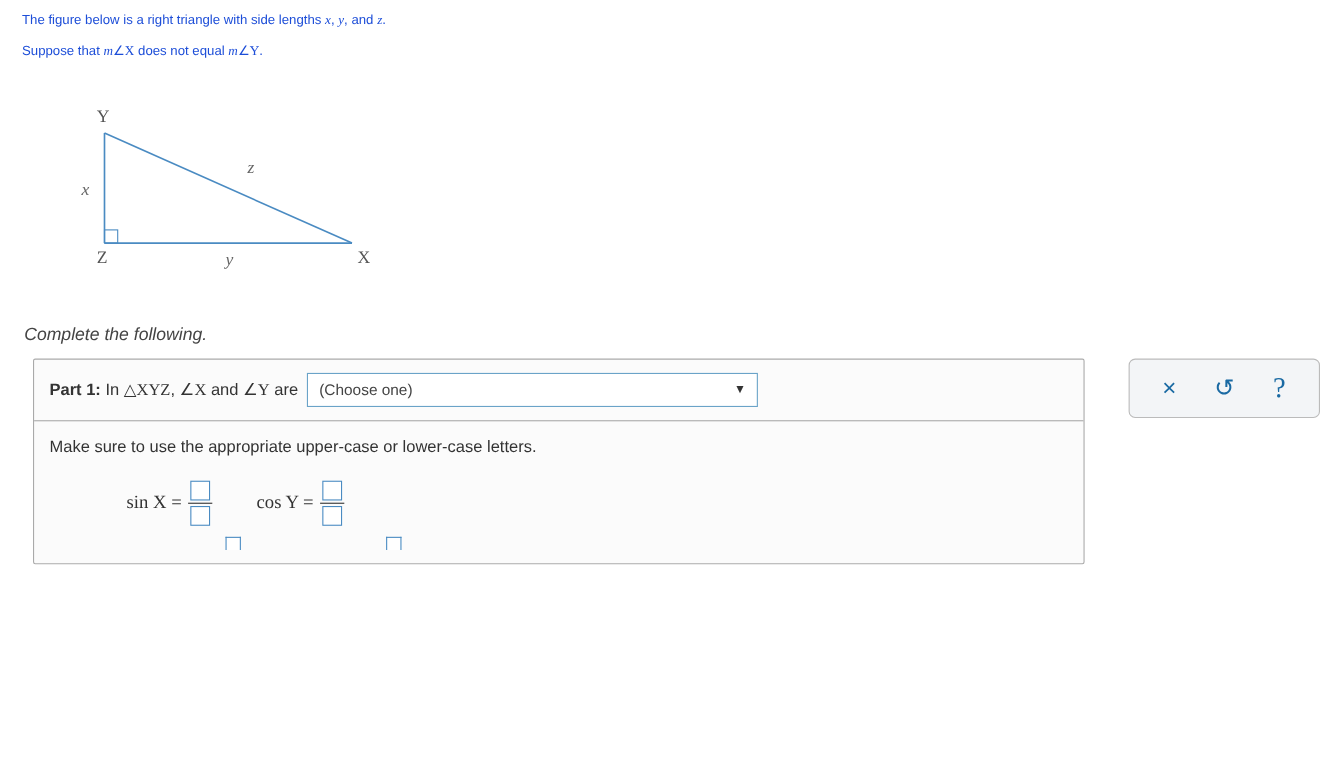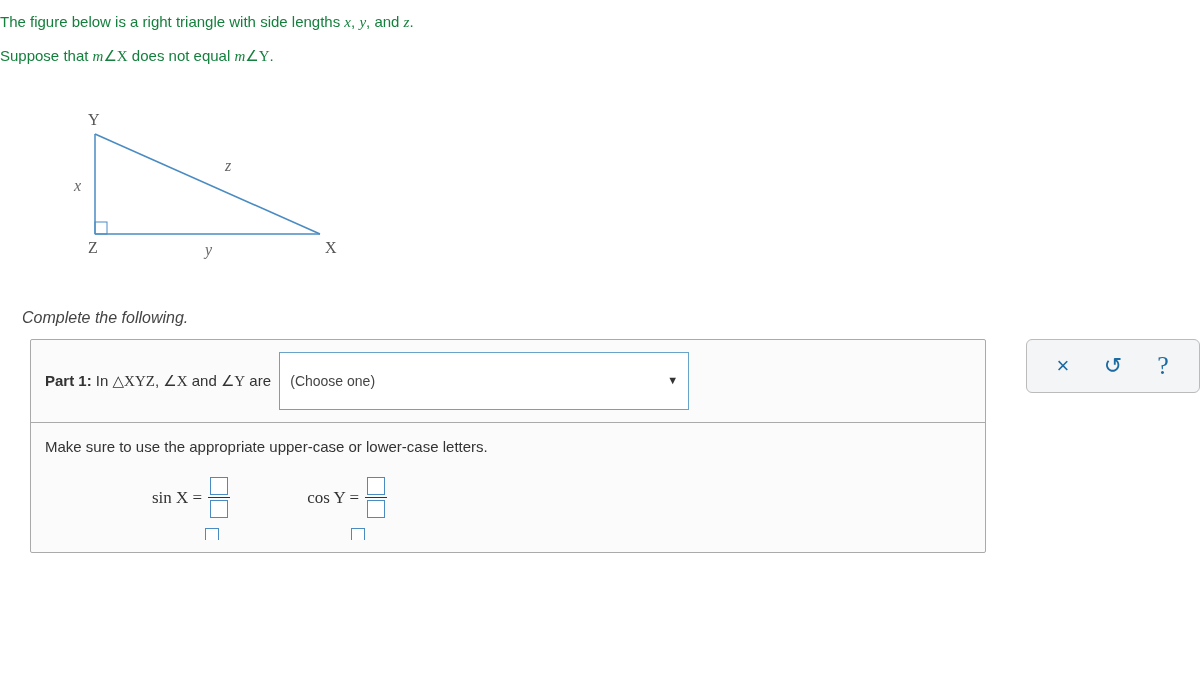--- a/index.html
+++ b/index.html
@@ -9,23 +9,23 @@
   }
   body {
     font-family: Arial, sans-serif;
     background: #fff;
     width: 1200px;
     height: 694px;
     position: relative;
     overflow: hidden;
   }
   .intro {
-    padding: 8px 0;
-    font-size: 15px;
-    color: #15803d;
+    padding: 8px 20px;
+    font-size: 12px;
+    color: #1d4ed8;
     line-height: 1.8;
   }
   .intro .line1, .intro .line2 {
     margin-bottom: 6px;
   }
   .var-italic {
     font-family: 'Times New Roman', serif;
     font-style: italic;
   }
   .angle {
@@ -79,21 +79,21 @@
   }
   .part-row:last-child { border-bottom: none; }
   .part-label {
     font-weight: bold;
   }
   .choose-select {
     display: inline-flex;
     align-items: center;
     border: 1px solid #6aa3c8;
     background: #fff;
-    padding: 17px 10px;
+    padding: 3px 10px;
     margin-left: 4px;
     min-width: 410px;
     justify-content: space-between;
     font-size: 14px;
     color: #444;
     cursor: pointer;
   }
   .choose-select .tri-down {
     font-size: 11px;
     color: #333;
@@ -103,21 +103,20 @@
     gap: 40px;
     margin: 18px 0 10px 70px;
     align-items: center;
   }
   .eq-item {
     display: flex;
     align-items: center;
     gap: 6px;
     font-family: 'Times New Roman', serif;
     font-size: 17px;
-    margin-left: 37px;
   }
   .fraction {
     display: inline-flex;
     flex-direction: column;
     align-items: center;
     gap: 2px;
   }
   .frac-box {
     width: 18px;
     height: 18px;

